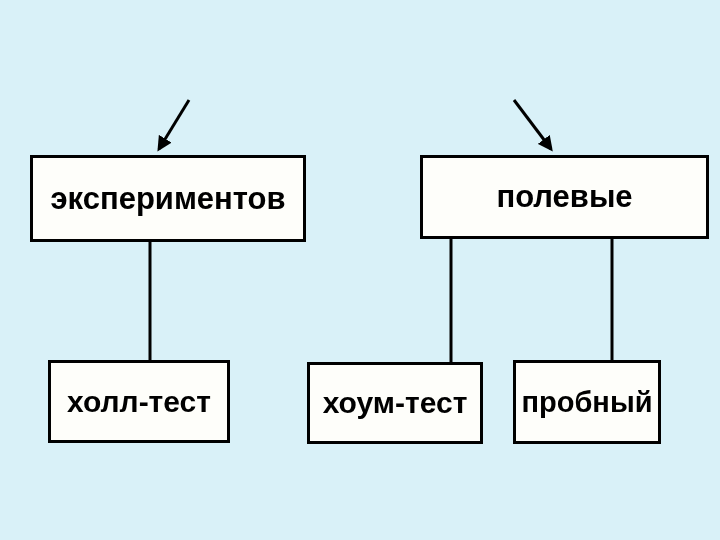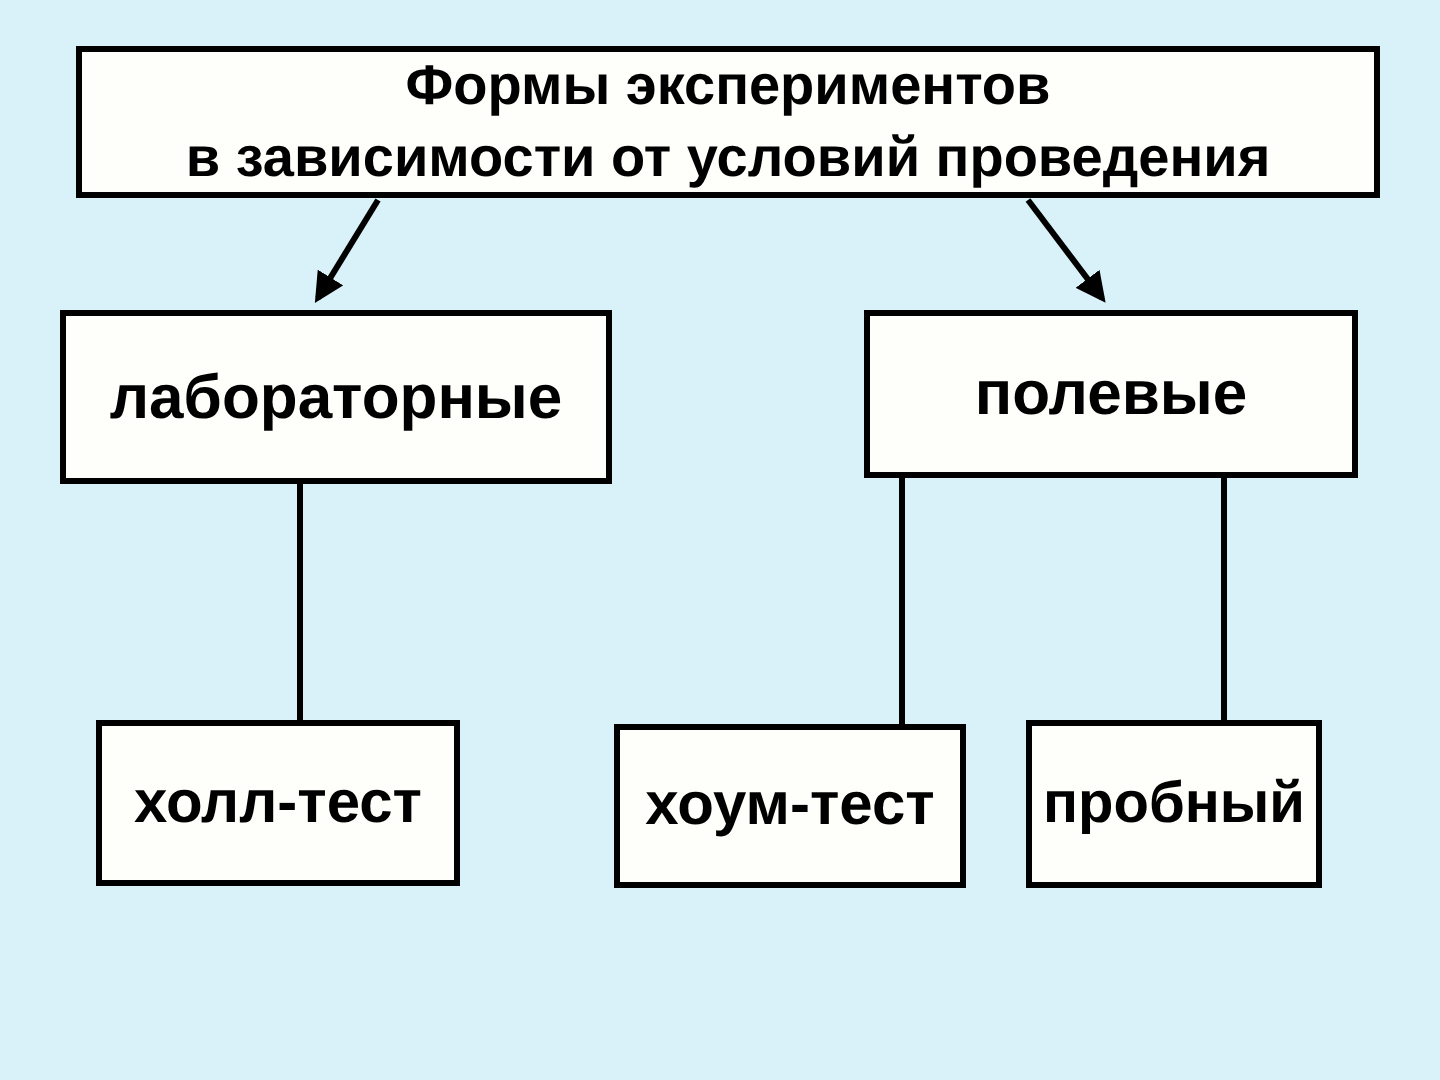--- a/index.html
+++ b/index.html
@@ -28,21 +28,21 @@
     align-items: center;
     justify-content: center;
     text-align: center;
   }
   .multiline { flex-direction: column; }
   .title-box {
     left: 38px; top: 23px; width: 652px; height: 76px;
     font-size: 28px; line-height: 36px;
   }
   .lab-box   { left: 30px;  top: 155px; width: 276px; height: 87px; font-size: 31px; }
-  .field-box { left: 432px; top: 155px; width: 247px; height: 84px; font-size: 31px; }
+  .field-box { left: 420px; top: 155px; width: 289px; height: 84px; font-size: 31px; }
   .hall-box  { left: 48px;  top: 360px; width: 182px; height: 83px; font-size: 30px; }
   .home-box  { left: 307px; top: 362px; width: 176px; height: 82px; font-size: 30px; }
   .trial-box {
     left: 513px; top: 360px; width: 148px; height: 84px;
     font-size: 29px; line-height: 37px;
   }
 </style>
 </head>
 <body>
 
@@ -54,26 +54,22 @@
         <path d="M0,0 L10,5 L0,10 z" fill="#000000"></path>
       </marker>
     </defs>
     <line x1="189" y1="100" x2="159" y2="149" marker-end="url(#arrowhead)"></line>
     <line x1="514" y1="100" x2="551" y2="149" marker-end="url(#arrowhead)"></line>
     <line x1="150" y1="240" x2="150" y2="362"></line>
     <line x1="451" y1="237" x2="451" y2="364"></line>
     <line x1="612" y1="237" x2="612" y2="362"></line>
   </svg>
 
-  <div class="node title-box multiline">
-    <div>Формы экспериментов</div>
-    <div>в зависимости от условий проведения</div>
-  </div>
 
-  <div class="node lab-box">лабораторные</div>
+  <div class="node lab-box">экспериментов</div>
 
   <div class="node field-box">полевые</div>
 
   <div class="node hall-box">холл-тест</div>
 
   <div class="node home-box">хоум-тест</div>
 
   <div class="node trial-box multiline">
     <div>пробный</div>
   </div>

